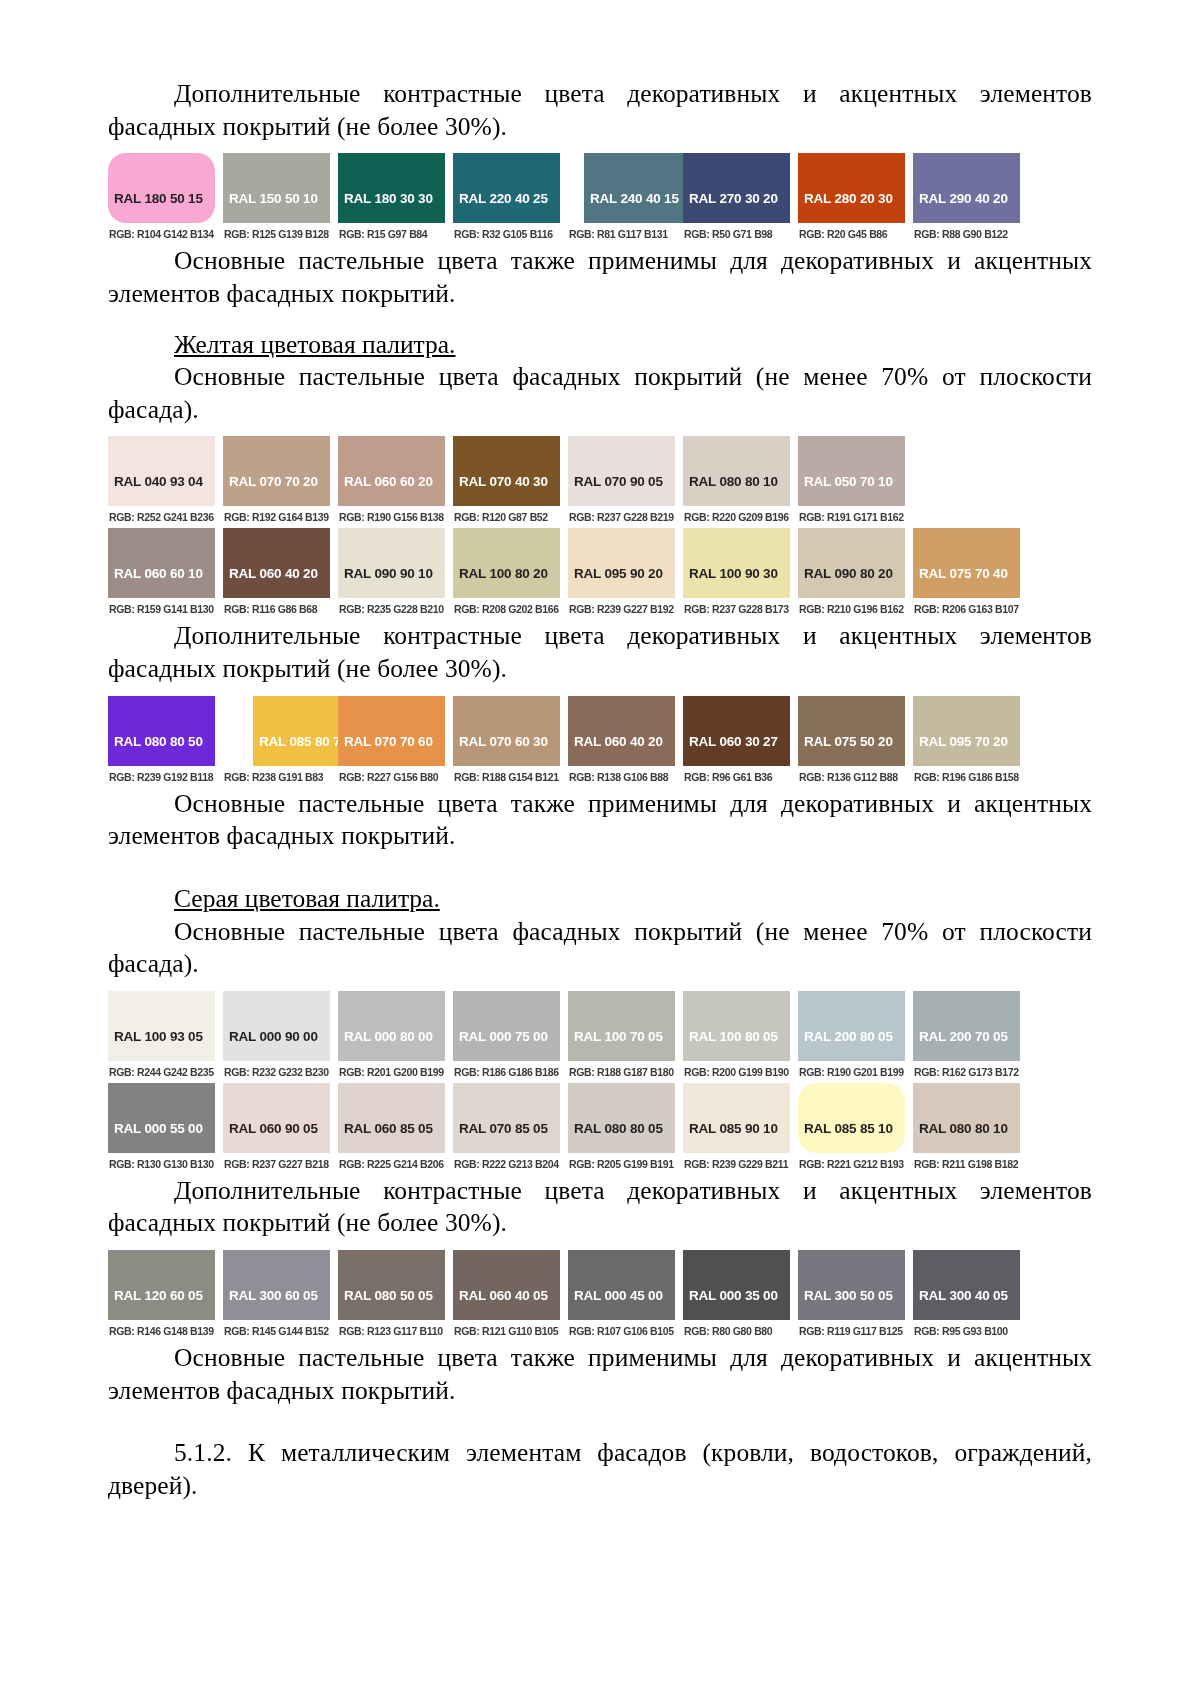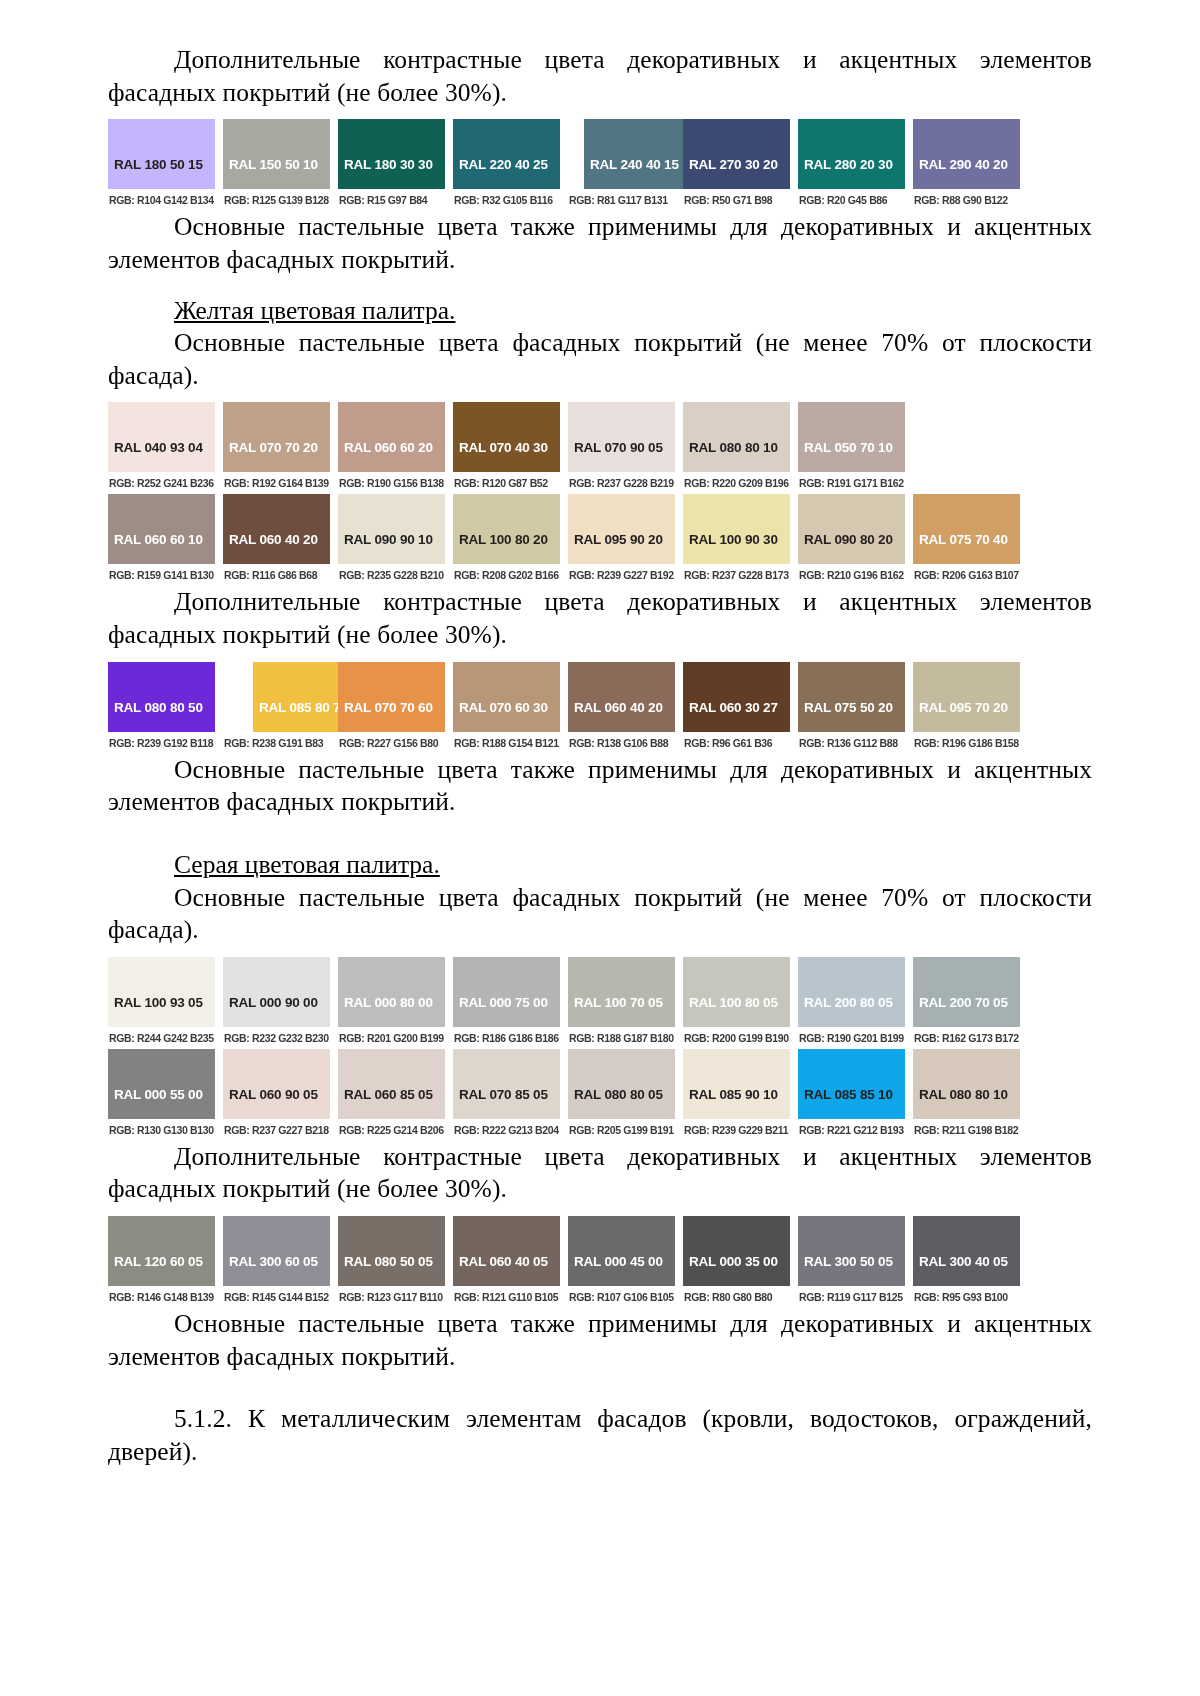--- a/index.html
+++ b/index.html
@@ -13,21 +13,21 @@
     height: 1696px;
     font-family: "Liberation Serif", "DejaVu Serif", serif;
     color: #000000;
     overflow: hidden;
   }
   .page {
     position: relative;
     width: 1200px;
     height: 1584px;
     box-sizing: border-box;
-    padding: 44px 108px 0 108px;
+    padding: 78px 108px 0 108px;
   }
   p.body-text {
     margin: 0;
     font-size: 25.5px;
     line-height: 1.28;
     text-align: justify;
     text-indent: 66px;
     text-justify: inter-word;
     letter-spacing: 0.1px;
   }
@@ -92,21 +92,21 @@
 <body>
 
 <div class="page">
 
   <p class="body-text">Дополнительные контрастные цвета декоративных и акцентных элементов фасадных покрытий (не более 30%).</p>
 
   <div class="spacer-sm"></div>
 
   <div class="palette">
       <div class="swatch-cell">
-        <div class="swatch dark-label" style="background-color: #c4b5fd;">
+        <div class="swatch dark-label" style="background-color: #f9a8d4; border-radius: 18px;">
           <span class="ral">RAL 180 50 15</span>
         </div>
         <div class="rgb-line">RGB: R104 G142 B134</div>
       </div>
       <div class="swatch-cell">
         <div class="swatch light-label" style="background-color: rgb(167, 169, 160);">
           <span class="ral">RAL 150 50 10</span>
         </div>
         <div class="rgb-line">RGB: R125 G139 B128</div>
       </div>
@@ -128,21 +128,21 @@
         </div>
         <div class="rgb-line">RGB: R81 G117 B131</div>
       </div>
       <div class="swatch-cell">
         <div class="swatch light-label" style="background-color: rgb(60, 74, 115);">
           <span class="ral">RAL 270 30 20</span>
         </div>
         <div class="rgb-line">RGB: R50 G71 B98</div>
       </div>
       <div class="swatch-cell">
-        <div class="swatch light-label" style="background-color: #0f766e;">
+        <div class="swatch light-label" style="background-color: #c2410c;">
           <span class="ral">RAL 280 20 30</span>
         </div>
         <div class="rgb-line">RGB: R20 G45 B86</div>
       </div>
       <div class="swatch-cell">
         <div class="swatch light-label" style="background-color: rgb(111, 112, 160);">
           <span class="ral">RAL 290 40 20</span>
         </div>
         <div class="rgb-line">RGB: R88 G90 B122</div>
       </div>
@@ -401,21 +401,21 @@
         </div>
         <div class="rgb-line">RGB: R205 G199 B191</div>
       </div>
       <div class="swatch-cell">
         <div class="swatch dark-label" style="background-color: rgb(240, 231, 217);">
           <span class="ral">RAL 085 90 10</span>
         </div>
         <div class="rgb-line">RGB: R239 G229 B211</div>
       </div>
       <div class="swatch-cell">
-        <div class="swatch dark-label" style="background-color: #0ea5e9;">
+        <div class="swatch dark-label" style="background-color: #fef9c3; border-radius: 18px;">
           <span class="ral">RAL 085 85 10</span>
         </div>
         <div class="rgb-line">RGB: R221 G212 B193</div>
       </div>
       <div class="swatch-cell">
         <div class="swatch dark-label" style="background-color: rgb(214, 200, 186);">
           <span class="ral">RAL 080 80 10</span>
         </div>
         <div class="rgb-line">RGB: R211 G198 B182</div>
       </div>

